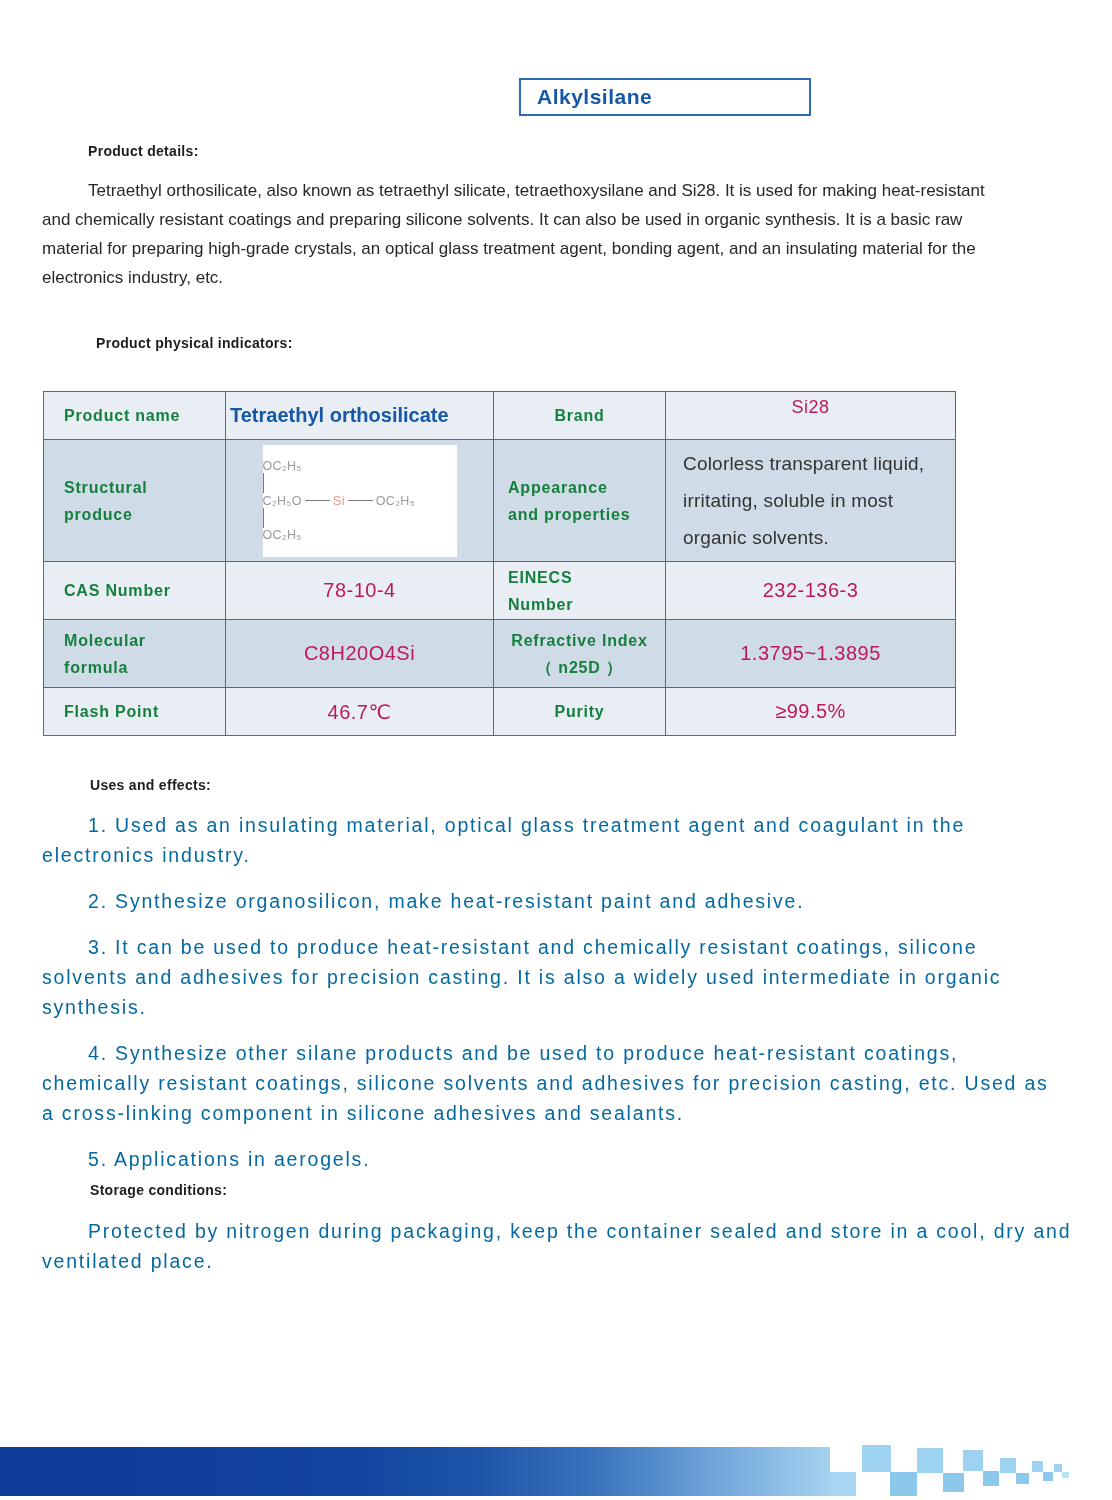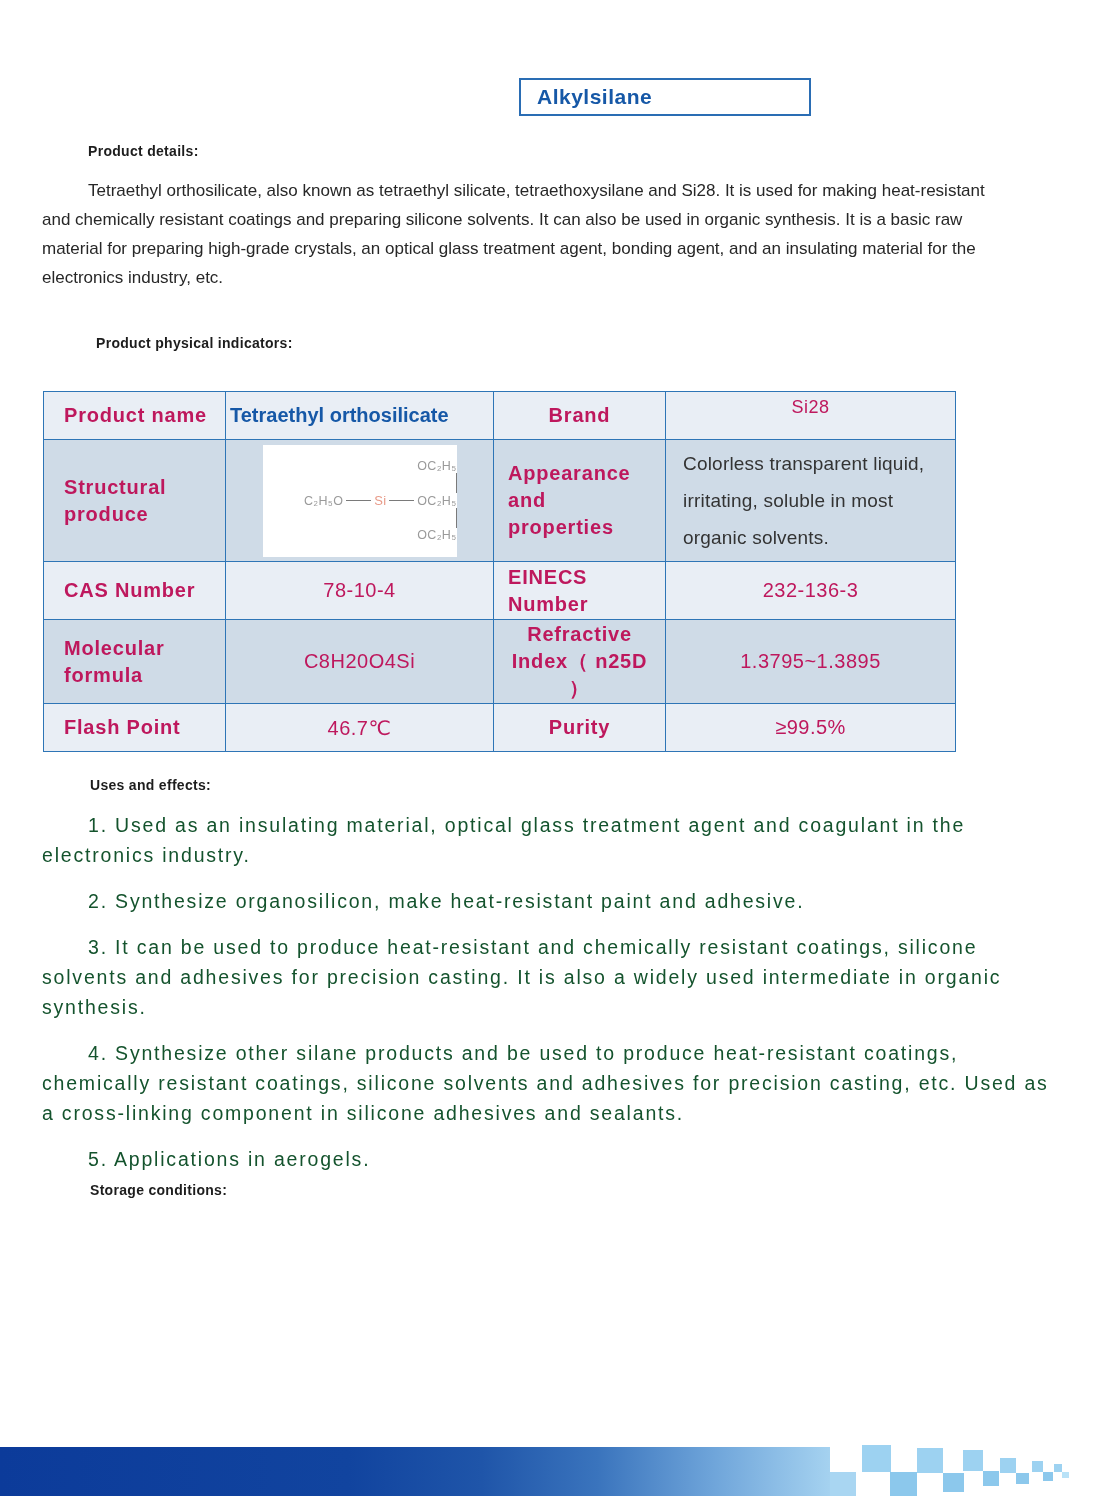--- a/index.html
+++ b/index.html
@@ -7,42 +7,42 @@
   #doc{position:relative;width:1112px;height:1500px;background:#ffffff;overflow:hidden;}
 
   
   .doc-title{position:absolute;left:100px;top:84px;font-size:21px;font-weight:bold;color:#1658a7;letter-spacing:.2px;}
   .category-box{position:absolute;left:519px;top:78px;width:272px;height:34px;border:2px solid #2a6db4;display:flex;align-items:center;padding-left:16px;}
   .category-box span{font-size:21px;font-weight:bold;color:#1658a7;letter-spacing:.5px;}
 
   
   .h-sec{position:absolute;font-size:14px;font-weight:bold;color:#1d1d1d;letter-spacing:.3px;}
   .para{position:absolute;font-size:17px;line-height:29px;color:#272727;text-indent:46px;}
-  .para-sp{font-size:19.5px;line-height:30px;letter-spacing:1.8px;color:#14532d;text-indent:46px;margin:0 0 16px 0;}
+  .para-sp{font-size:19.5px;line-height:30px;letter-spacing:1.8px;color:#0369a1;text-indent:46px;margin:0 0 16px 0;}
 
   
   .ind-table{position:absolute;left:43px;top:391px;border-collapse:collapse;table-layout:fixed;width:912px;}
   .ind-table td{border:1.5px solid #2e75b6;vertical-align:middle;overflow:hidden;}
   .ind-table .row-light td{background:#e9eef5;}
   .ind-table .row-dark td{background:#cfdbe7;}
-  .lbl{font-size:20px;font-weight:bold;color:#be185d;letter-spacing:.8px;line-height:27px;}
+  .lbl{font-size:16px;font-weight:bold;color:#15803d;letter-spacing:.8px;line-height:27px;}
   .val{font-size:20px;color:#be185d;letter-spacing:.5px;}
   .pad-l{padding-left:20px;}
   .pad-l2{padding-left:14px;}
   .t-center{text-align:center;}
   .v-top{vertical-align:top !important;padding-top:5px;}
   .blue-val{font-size:20px;font-weight:bold;color:#1658a7;padding-left:4px;}
   .wrap-110{display:inline-block;max-width:110px;}
   .wrap-125{display:inline-block;max-width:125px;}
   .wrap-105{display:inline-block;max-width:105px;}
   .appearance-val{font-size:19px;color:#333;line-height:37px;padding:4px 10px 4px 16px;letter-spacing:.2px;}
 
   
   .struct-wrap{display:flex;justify-content:center;align-items:center;height:100%;}
-  .struct-img{width:194px;height:112px;background:#ffffff;display:flex;flex-direction:column;align-items:flex-end;justify-content:center;font-size:12.5px;color:#9a9a9a;letter-spacing:.3px;}
+  .struct-img{width:194px;height:112px;background:#ffffff;display:flex;flex-direction:column;align-items:flex-start;justify-content:center;font-size:12.5px;color:#9a9a9a;letter-spacing:.3px;}
   .s-vline{width:1px;height:20px;background:#7a7a7a;}
   .s-mid{display:flex;align-items:center;}
   .s-hline{width:25px;height:1px;background:#7a7a7a;margin:0 3px;}
   .si-atom{color:#e89a88;font-size:13px;}
 
   
   .footer-bar{position:absolute;left:0;top:1447px;width:830px;height:49px;
     background:linear-gradient(to right,#0c3b9a 0%,#11449f 42%,#1f55a9 58%,#3a74bd 72%,#6fa5da 86%,#a5d2f0 100%);}
   .footer-step{position:absolute;left:830px;top:1472px;width:26px;height:24px;background:#a9d6f2;}
   .px-sq{position:absolute;}
@@ -123,20 +123,21 @@
   <div class="h-sec" style="left:90px;top:777px;">Uses and effects:</div>
   <div style="position:absolute;left:42px;top:810px;width:1008px;">
     <p class="para-sp">1. Used as an insulating material, optical glass treatment agent and coagulant in the electronics industry.</p>
     <p class="para-sp">2. Synthesize organosilicon, make heat-resistant paint and adhesive.</p>
     <p class="para-sp">3. It can be used to produce heat-resistant and chemically resistant coatings, silicone solvents and adhesives for precision casting. It is also a widely used intermediate in organic synthesis.</p>
     <p class="para-sp">4. Synthesize other silane products and be used to produce heat-resistant coatings, chemically resistant coatings, silicone solvents and adhesives for precision casting, etc.  Used as a cross-linking component in silicone adhesives and sealants.</p>
     <p class="para-sp">5. Applications in aerogels.</p>
   </div>
 
   <div class="h-sec" style="left:90px;top:1182px;">Storage conditions:</div>
+  <div class="para-sp" style="position:absolute;left:42px;top:1216px;width:1030px;">Protected by nitrogen during packaging, keep the container sealed and store in a cool, dry and ventilated place.</div>
 
   <div class="footer-bar"></div>
   <div class="footer-step"></div>
   <div class="px-sq" style="left:862px;top:1445px;width:29px;height:27px;background:#9dd2f1;"></div>
   <div class="px-sq" style="left:890px;top:1472px;width:27px;height:24px;background:#8cc8ec;"></div>
   <div class="px-sq" style="left:917px;top:1448px;width:26px;height:25px;background:#9dd2f1;"></div>
   <div class="px-sq" style="left:943px;top:1473px;width:21px;height:19px;background:#8cc8ec;"></div>
   <div class="px-sq" style="left:963px;top:1450px;width:20px;height:21px;background:#9dd2f1;"></div>
   <div class="px-sq" style="left:983px;top:1471px;width:16px;height:15px;background:#8cc8ec;"></div>
   <div class="px-sq" style="left:1000px;top:1458px;width:16px;height:15px;background:#9dd2f1;"></div>

